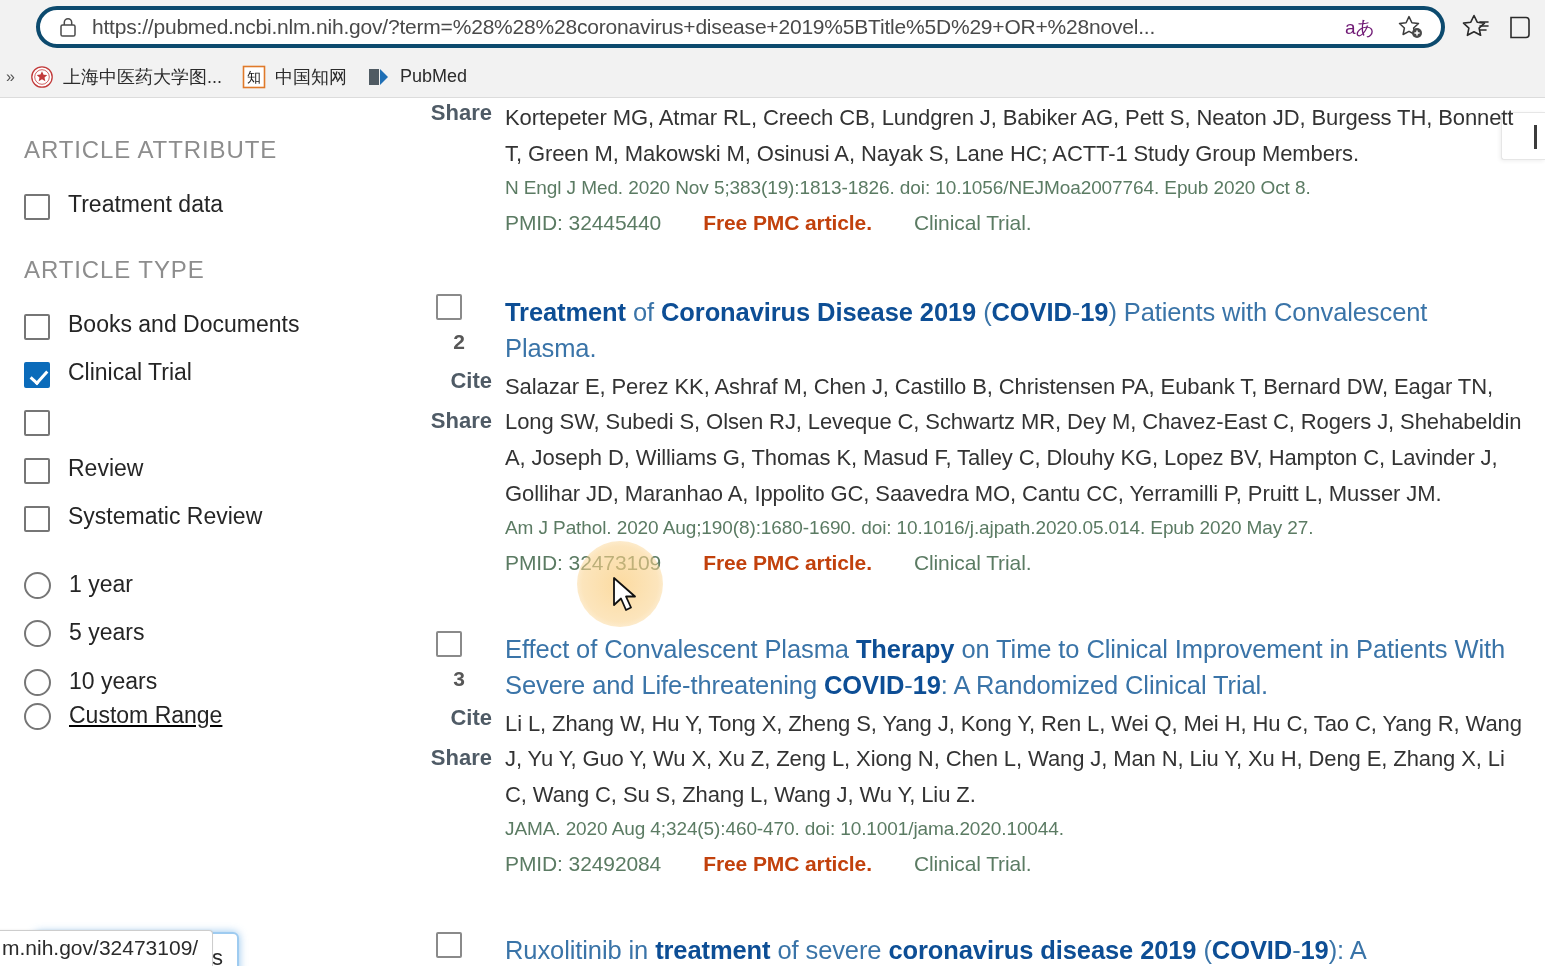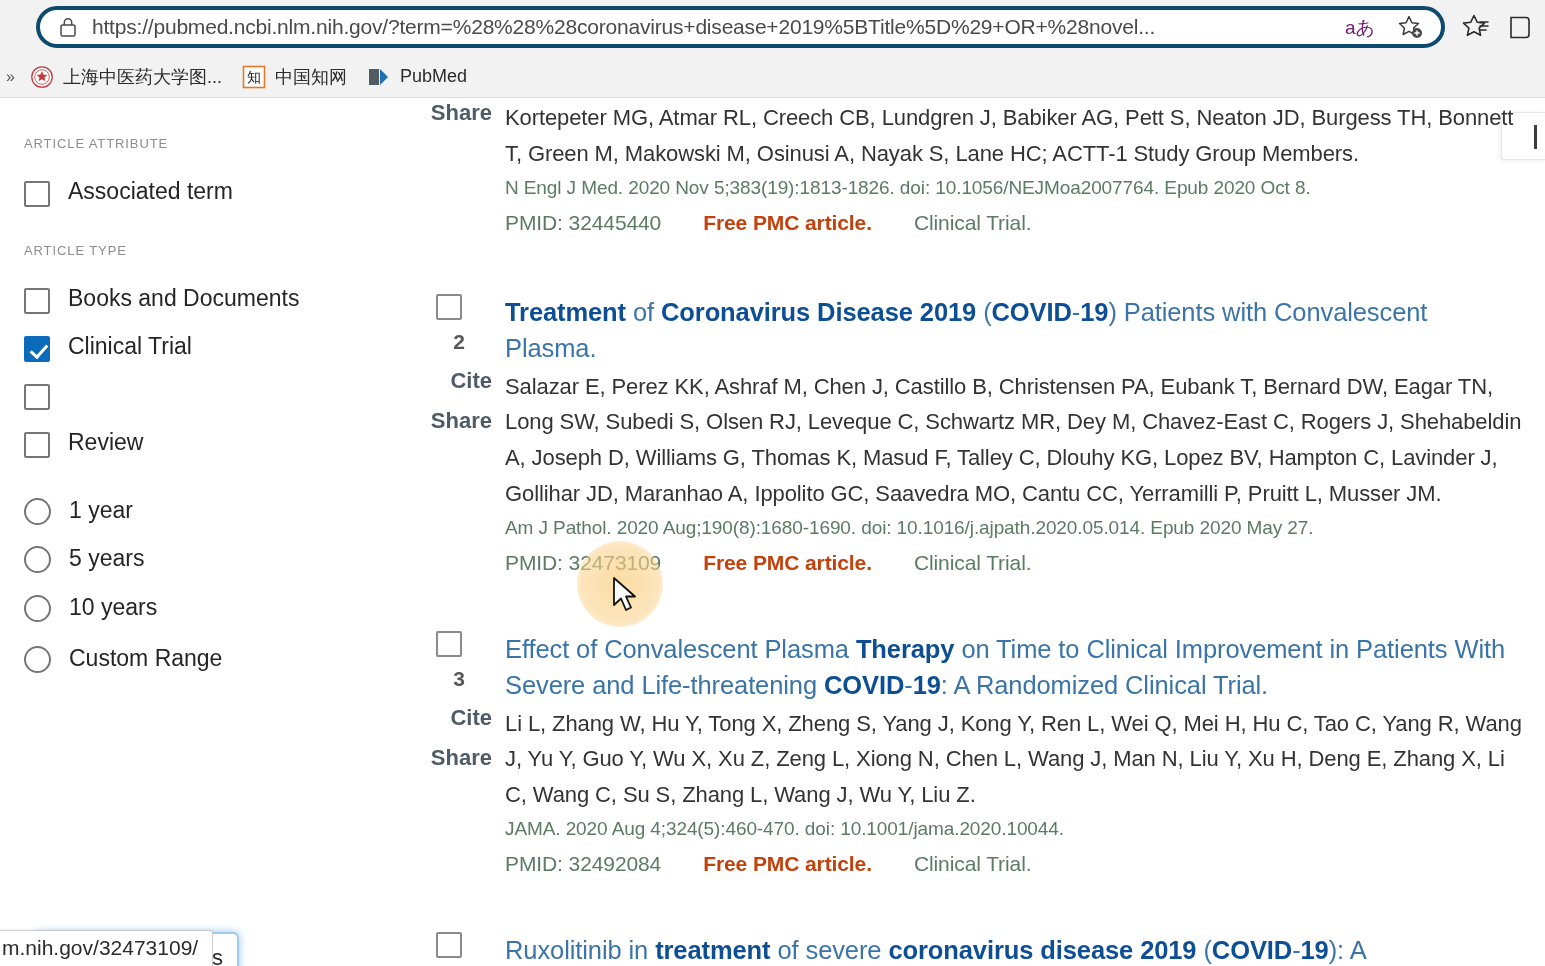--- a/index.html
+++ b/index.html
@@ -86,21 +86,21 @@
   }
 
   
   .sidebar {
     position: absolute;
     left: 0; top: 0;
     width: 400px; height: 868px;
     padding: 0 24px 0 24px;
   }
   .filter-group-title {
-    font-size: 13px;
+    font-size: 24px;
     letter-spacing: 0.9px;
     color: #8d8d8d;
     text-transform: uppercase;
     font-weight: 400;
   }
   .filter-row {
     display: flex; align-items: flex-start;
     gap: 18px;
     cursor: pointer;
   }
@@ -358,21 +358,21 @@
   <div class="edge-popup">
     <span class="edge-popup-bar"></span>
   </div>
 
   <aside class="sidebar">
 
     <div style="margin-top:38px;">
       <div class="filter-group-title">ARTICLE ATTRIBUTE</div>
       <div class="filter-row" style="margin-top:26px;">
         <span class="cbox"></span>
-        <span class="filter-label">Associated term</span>
+        <span class="filter-label">Treatment data</span>
       </div>
     </div>
 
     <div style="margin-top:36px;">
       <div class="filter-group-title">ARTICLE TYPE</div>
 
       <div class="filter-row" style="margin-top:26px;">
         <span class="cbox"></span>
         <span class="filter-label">Books and Documents</span>
       </div>
@@ -385,40 +385,44 @@
 
       <div class="filter-row" style="margin-top:18px;">
         <span class="cbox"></span>
       </div>
 
       <div class="filter-row" style="margin-top:18px;">
         <span class="cbox"></span>
         <span class="filter-label">Review</span>
       </div>
 
+      <div class="filter-row" style="margin-top:18px;">
+        <span class="cbox"></span>
+        <span class="filter-label">Systematic Review</span>
+      </div>
     </div>
 
     <div style="margin-top:38px;">
 
       <div class="filter-row" style="margin-top:26px;">
         <span class="rbox"></span>
         <span class="filter-label">1 year</span>
       </div>
 
       <div class="filter-row" style="margin-top:19px;">
         <span class="rbox"></span>
         <span class="filter-label">5 years</span>
       </div>
 
       <div class="filter-row" style="margin-top:19px;">
         <span class="rbox"></span>
         <span class="filter-label">10 years</span>
       </div>
 
-      <div class="filter-row" style="margin-top:22px;">
+      <div class="filter-row" style="margin-top:5px;text-decoration:underline;">
         <span class="rbox"></span>
         <span class="filter-label">Custom Range</span>
       </div>
     </div>
 
     <div class="clear-filters-btn">
       <span>ers</span>
     </div>
   </aside>
 

